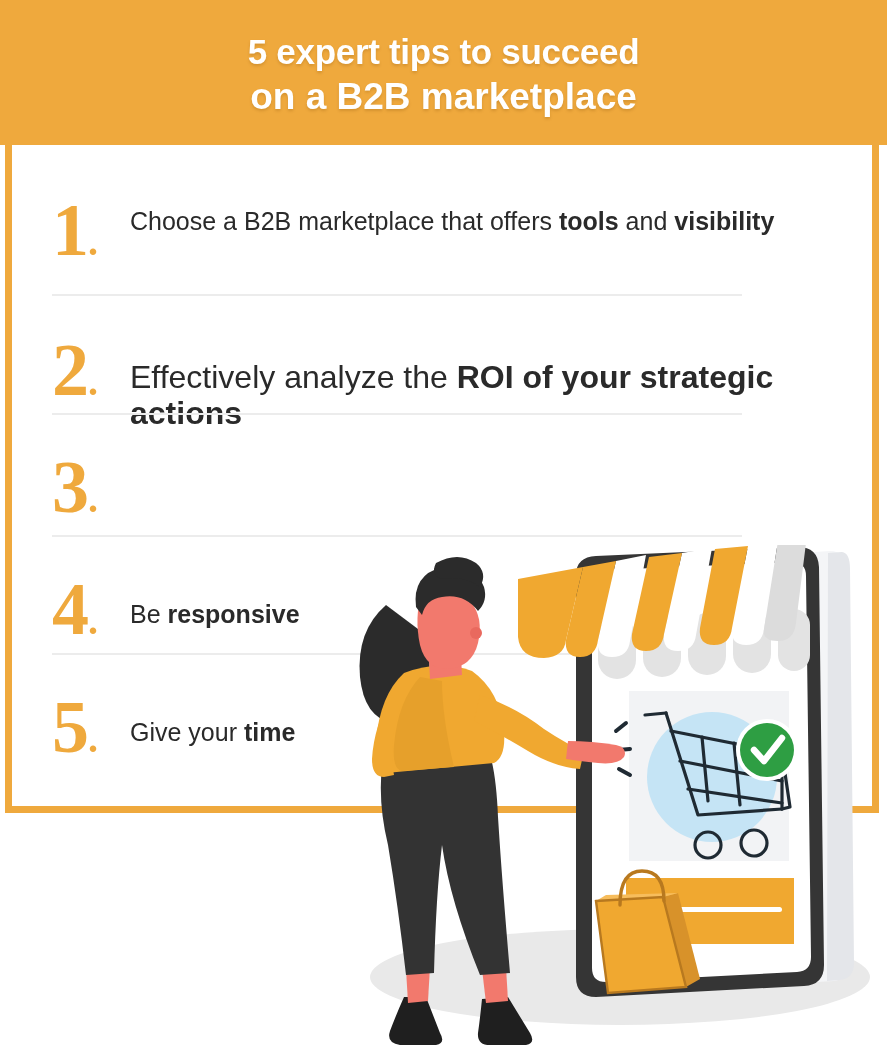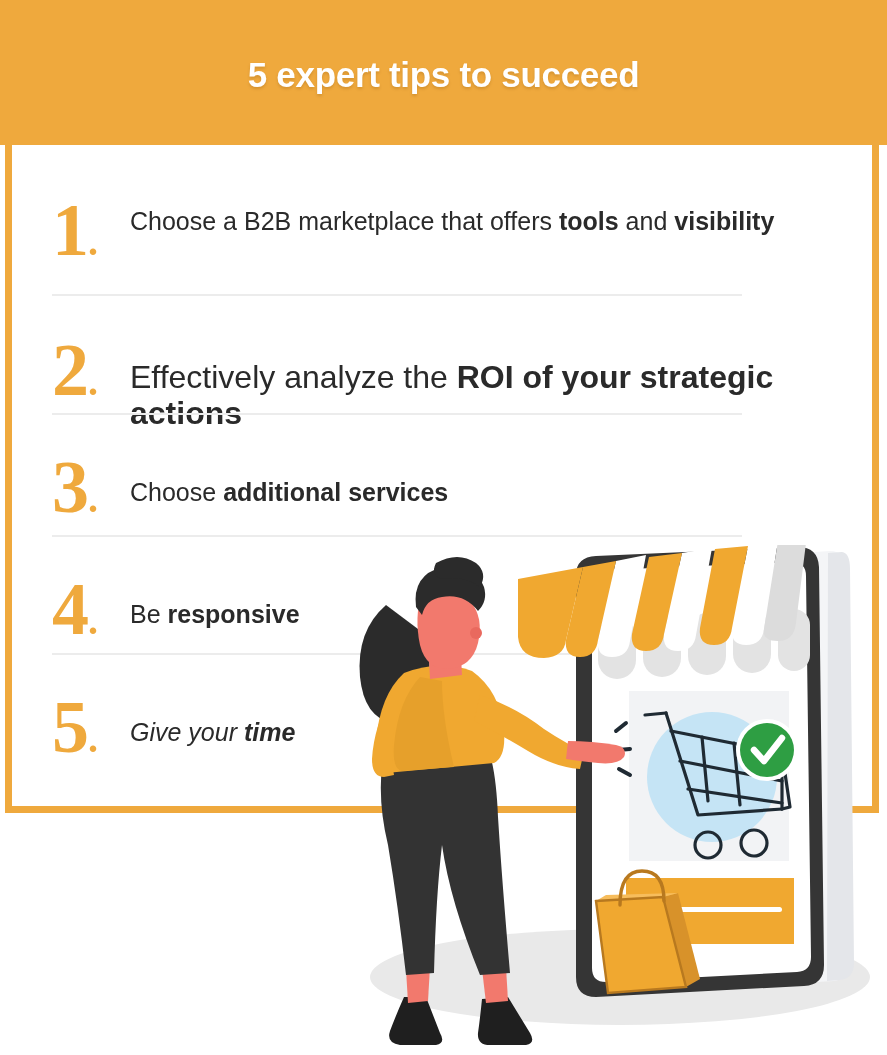--- a/index.html
+++ b/index.html
@@ -112,21 +112,21 @@
   
   #row1 { top: 48px; }
   #row1 .tip-text { padding-top: 10px; text-align: right; }
   #row2 { top: 188px; }
   #row2 .tip-text { padding-top: 26px; font-size: 32px; }
   #row3 { top: 305px; }
   #row3 .tip-text { padding-top: 24px; }
   #row4 { top: 427px; }
   #row4 .tip-text { padding-top: 24px; }
   #row5 { top: 545px; }
-  #row5 .tip-text { padding-top: 24px; font-style: italic; }
+  #row5 .tip-text { padding-top: 24px; }
 
   .divider {
     position: absolute;
     left: 52px;
     width: 690px;
     height: 2px;
     background: #ECECEC;
   }
   #div1 { top: 149px; }
   #div2 { top: 268px; }
@@ -144,20 +144,21 @@
   .illus svg { display: block; }
 </style>
 </head>
 <body>
 
 <div id="poster">
 
   <div class="header-band">
     <div class="header-inner">
       <div class="title-line1">5 expert tips to succeed</div>
+      <div class="title-line2">on a B2B marketplace</div>
     </div>
   </div>
 
   <div class="frame"></div>
 
   <div class="tips">
 
     <div class="tip-row" id="row1">
       <div class="tip-num"><span>1</span><span class="dot">.</span></div>
       <div class="tip-text"><span>Choose a B2B marketplace that offers </span><b>tools</b><span> and </span><b>visibility</b></div>
@@ -165,21 +166,20 @@
     <div class="divider" id="div1"></div>
 
     <div class="tip-row" id="row2">
       <div class="tip-num"><span>2</span><span class="dot">.</span></div>
       <div class="tip-text"><span>Effectively analyze the </span><b>ROI of your strategic actions</b></div>
     </div>
     <div class="divider" id="div2"></div>
 
     <div class="tip-row" id="row3">
       <div class="tip-num"><span>3</span><span class="dot">.</span></div>
-      <div class="tip-text"><span>Choose </span><b>additional services</b></div>
     </div>
     <div class="divider" id="div3"></div>
 
     <div class="tip-row" id="row4">
       <div class="tip-num"><span>4</span><span class="dot">.</span></div>
       <div class="tip-text"><span>Be </span><b>responsive</b></div>
     </div>
     <div class="divider" id="div4"></div>
 
     <div class="tip-row" id="row5">

